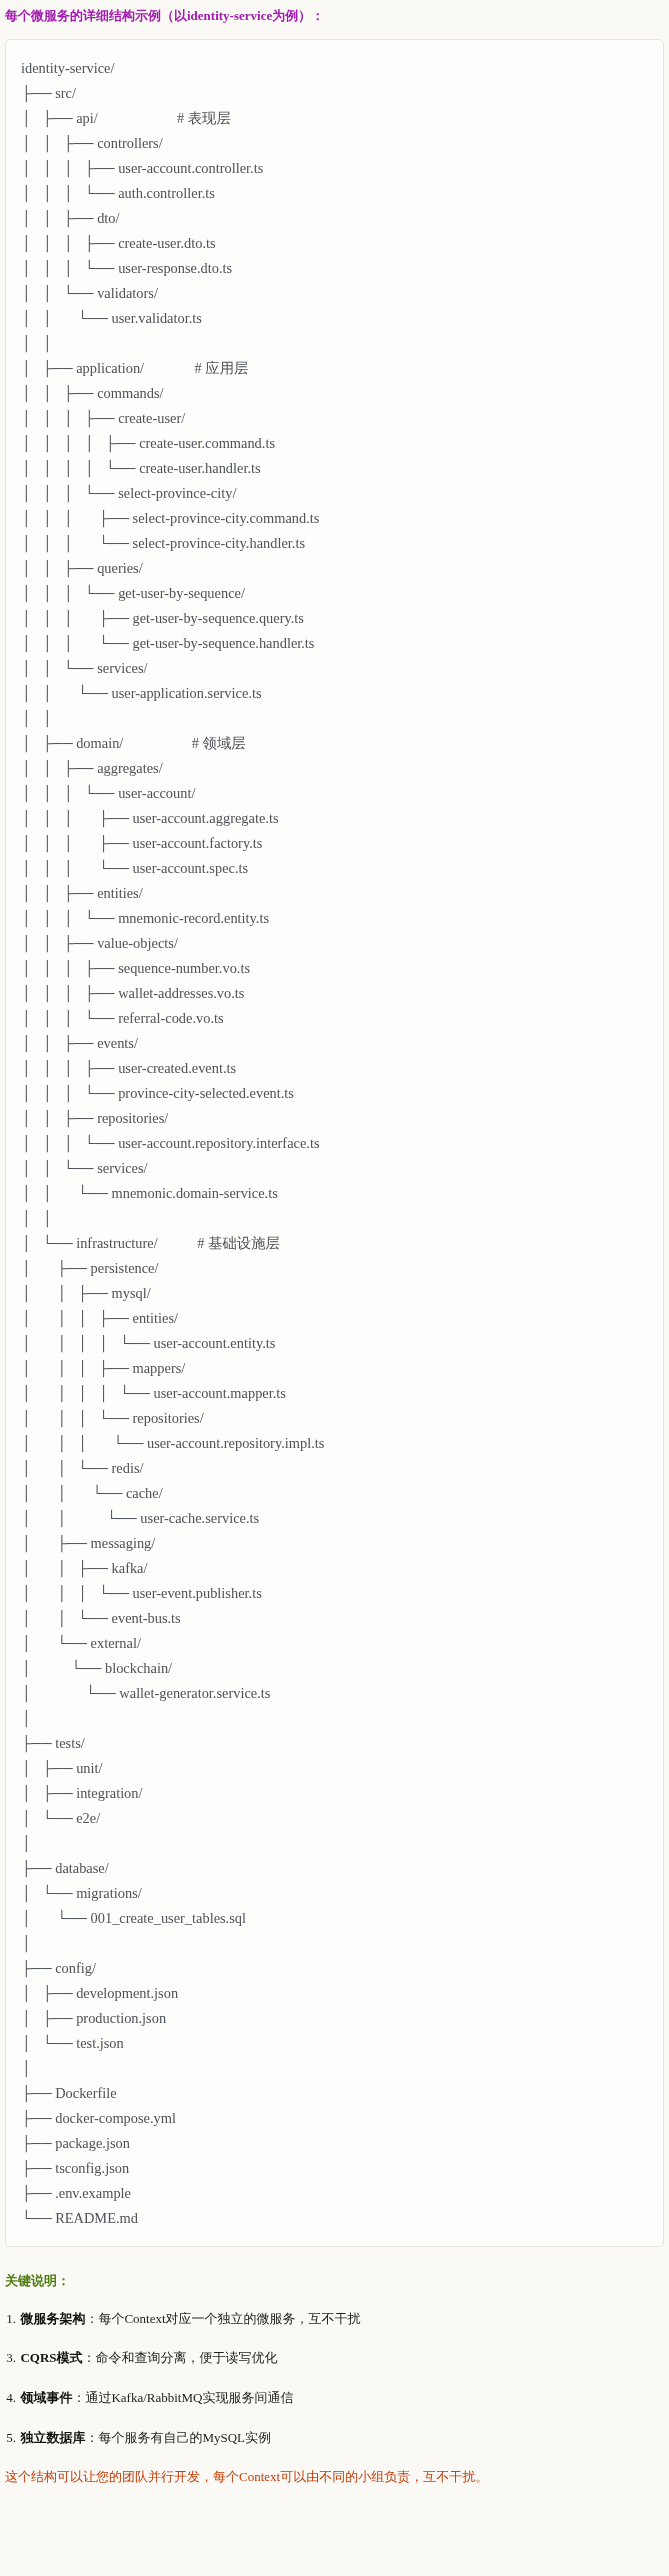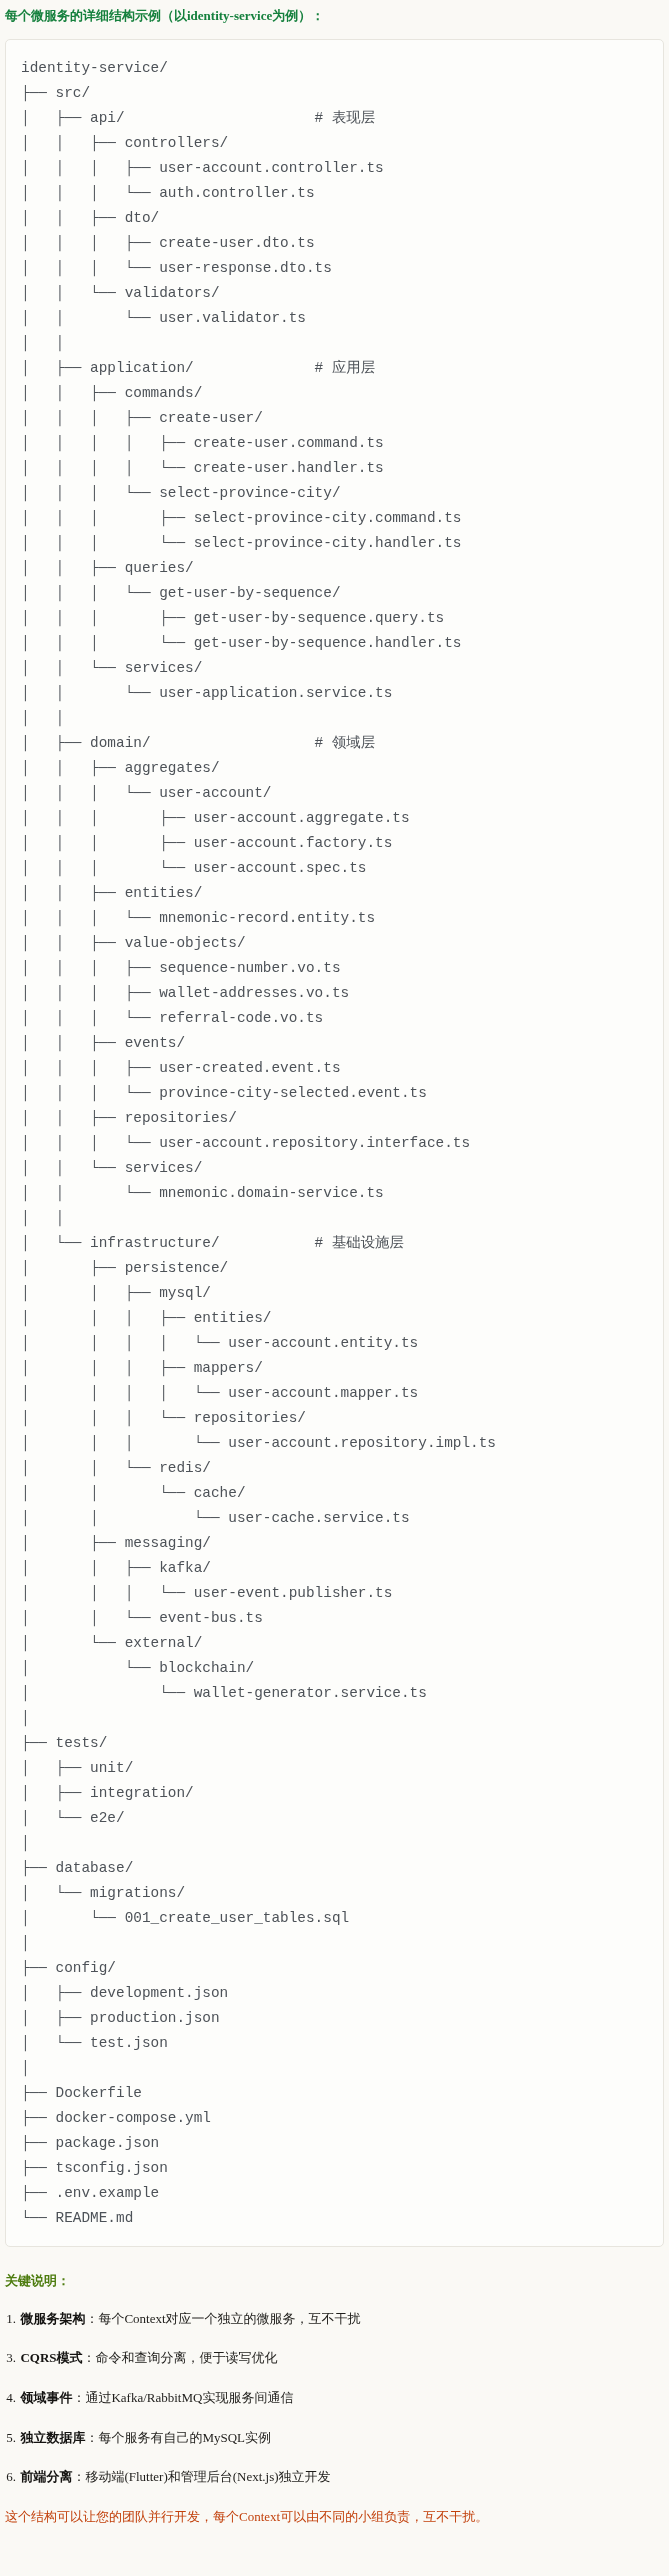--- a/index.html
+++ b/index.html
@@ -10,33 +10,33 @@
     background: #faf9f5;
     color: #1b1a17;
     font-family: "Liberation Serif", "DejaVu Serif", serif;
     padding: 6.3px 5px 15px 5px;
   }
   h1.page-title {
     font-size: 13px;
     line-height: 19px;
     margin: 0;
     font-weight: 700;
-    color: #15803d;
+    color: #a21caf;
   }
   .codeblock {
     margin-top: 13.8px;
     background: #fdfdfb;
     border: 0.6px solid #e7e5de;
     border-radius: 5px;
     padding: 15.6px 6.3px 15.6px 15px;
     overflow: hidden;
   }
   pre.tree {
     margin: 0;
-    font-family: Liberation Mono, monospace;
+    font-family: Liberation Serif, serif;
     font-size: 14.4px;
     line-height: 25px;
     color: #4d5258;
     white-space: pre;
   }
   h2.notes-title {
     font-size: 13px;
     line-height: 17.5px;
     margin: 25px 0 0 0;
     font-weight: 700;
@@ -170,19 +170,16 @@
   </li>
 
   <li>
     <span class="num">4.</span><strong>领域事件</strong><span>：</span><span>通过Kafka/RabbitMQ实现服务间通信</span>
   </li>
 
   <li>
     <span class="num">5.</span><strong>独立数据库</strong><span>：</span><span>每个服务有自己的MySQL实例</span>
   </li>
 
-  <li>
-    <span class="num">6.</span><strong>前端分离</strong><span>：</span><span>移动端(Flutter)和管理后台(Next.js)独立开发</span>
-  </li>
 </ol>
 
 <p class="footer-note">这个结构可以让您的团队并行开发，每个Context可以由不同的小组负责，互不干扰。</p>
 
 
 </body></html>

